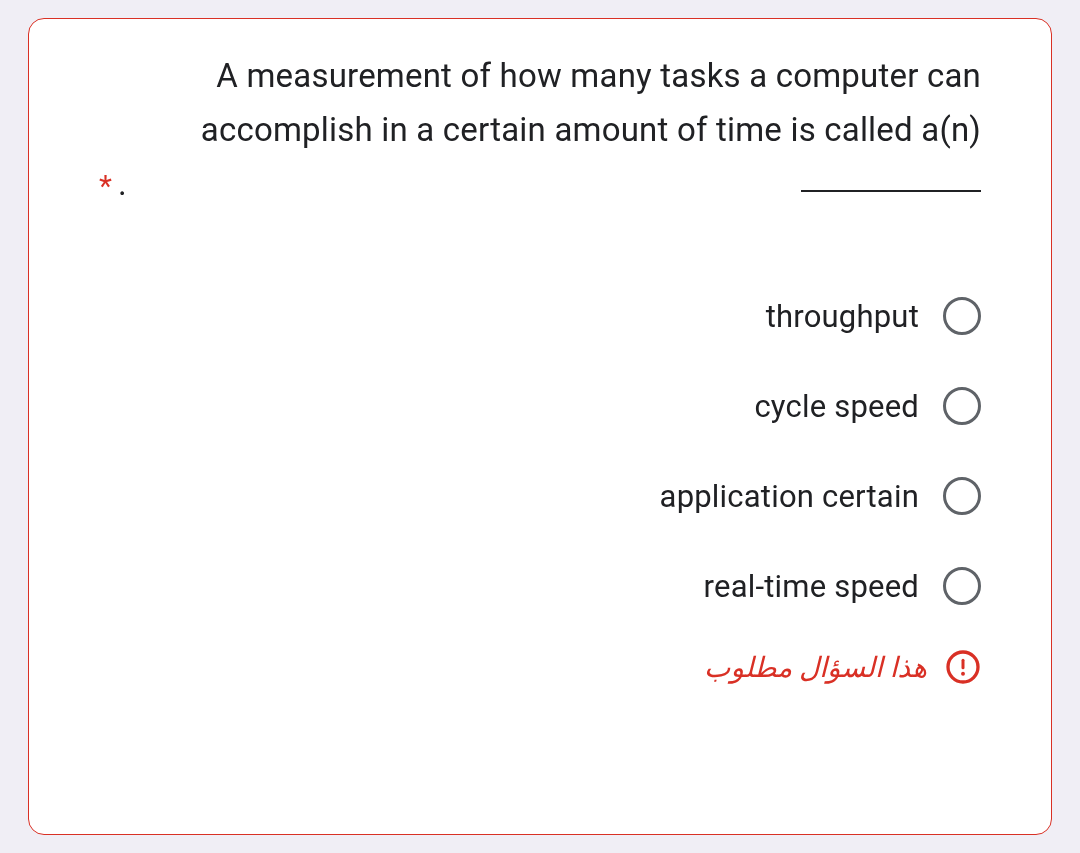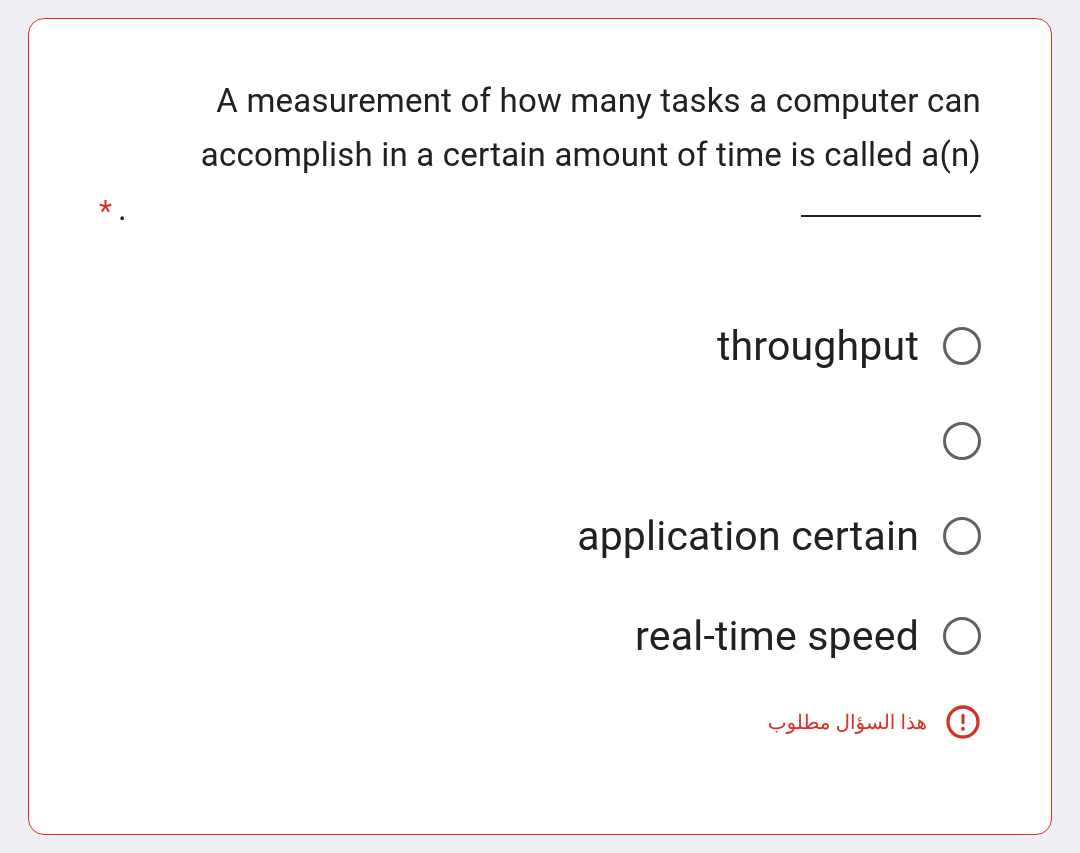--- a/index.html
+++ b/index.html
@@ -13,21 +13,21 @@
     background: #f0eef5;
     font-family: 'Roboto', Arial, sans-serif;
     padding: 18px 28px;
   }
   .card {
     width: 100%;
     height: 100%;
     background: #ffffff;
     border: 1.5px solid #d93025;
     border-radius: 16px;
-    padding: 55px 70px 40px 70px;
+    padding: 30px 70px 40px 70px;
     display: flex;
     flex-direction: column;
   }
   .question-row {
     display: flex;
     flex-direction: row-reverse;
     align-items: flex-start;
   }
   .question-text {
     font-size: 33px;
@@ -77,44 +77,45 @@
     cursor: pointer;
   }
   .radio {
     width: 38px;
     height: 38px;
     border: 3px solid #5f6368;
     border-radius: 50%;
     flex-shrink: 0;
   }
   .option-label {
-    font-size: 41px;
+    font-size: 31px;
     color: #202124;
     letter-spacing: 0.2px;
   }
   .error-row {
     margin-top: 44px;
     display: flex;
     flex-direction: row-reverse;
     align-items: center;
     gap: 18px;
   }
   .error-icon {
     width: 36px;
     height: 36px;
     flex-shrink: 0;
   }
   .error-icon svg {
     width: 100%;
     height: 100%;
   }
   .error-text {
-    font-size: 20px;
+    font-size: 28px;
     color: #d93025;
     direction: rtl;
+    font-style: italic;
   }
 </style>
 </head>
 <body>
 
 <div class="card">
 
   <div class="question-row">
     <div class="question-text">
       <span>A measurement of how many tasks a computer can accomplish in a certain amount of time is called a(n) </span><span class="blank"></span>
@@ -125,20 +126,21 @@
     </div>
   </div>
 
   <div class="options">
     <div class="option">
       <div class="radio"></div>
       <div class="option-label">throughput</div>
     </div>
     <div class="option">
       <div class="radio"></div>
+      <div class="option-label">cycle speed</div>
     </div>
     <div class="option">
       <div class="radio"></div>
       <div class="option-label">application certain</div>
     </div>
     <div class="option">
       <div class="radio"></div>
       <div class="option-label">real-time speed</div>
     </div>
   </div>

